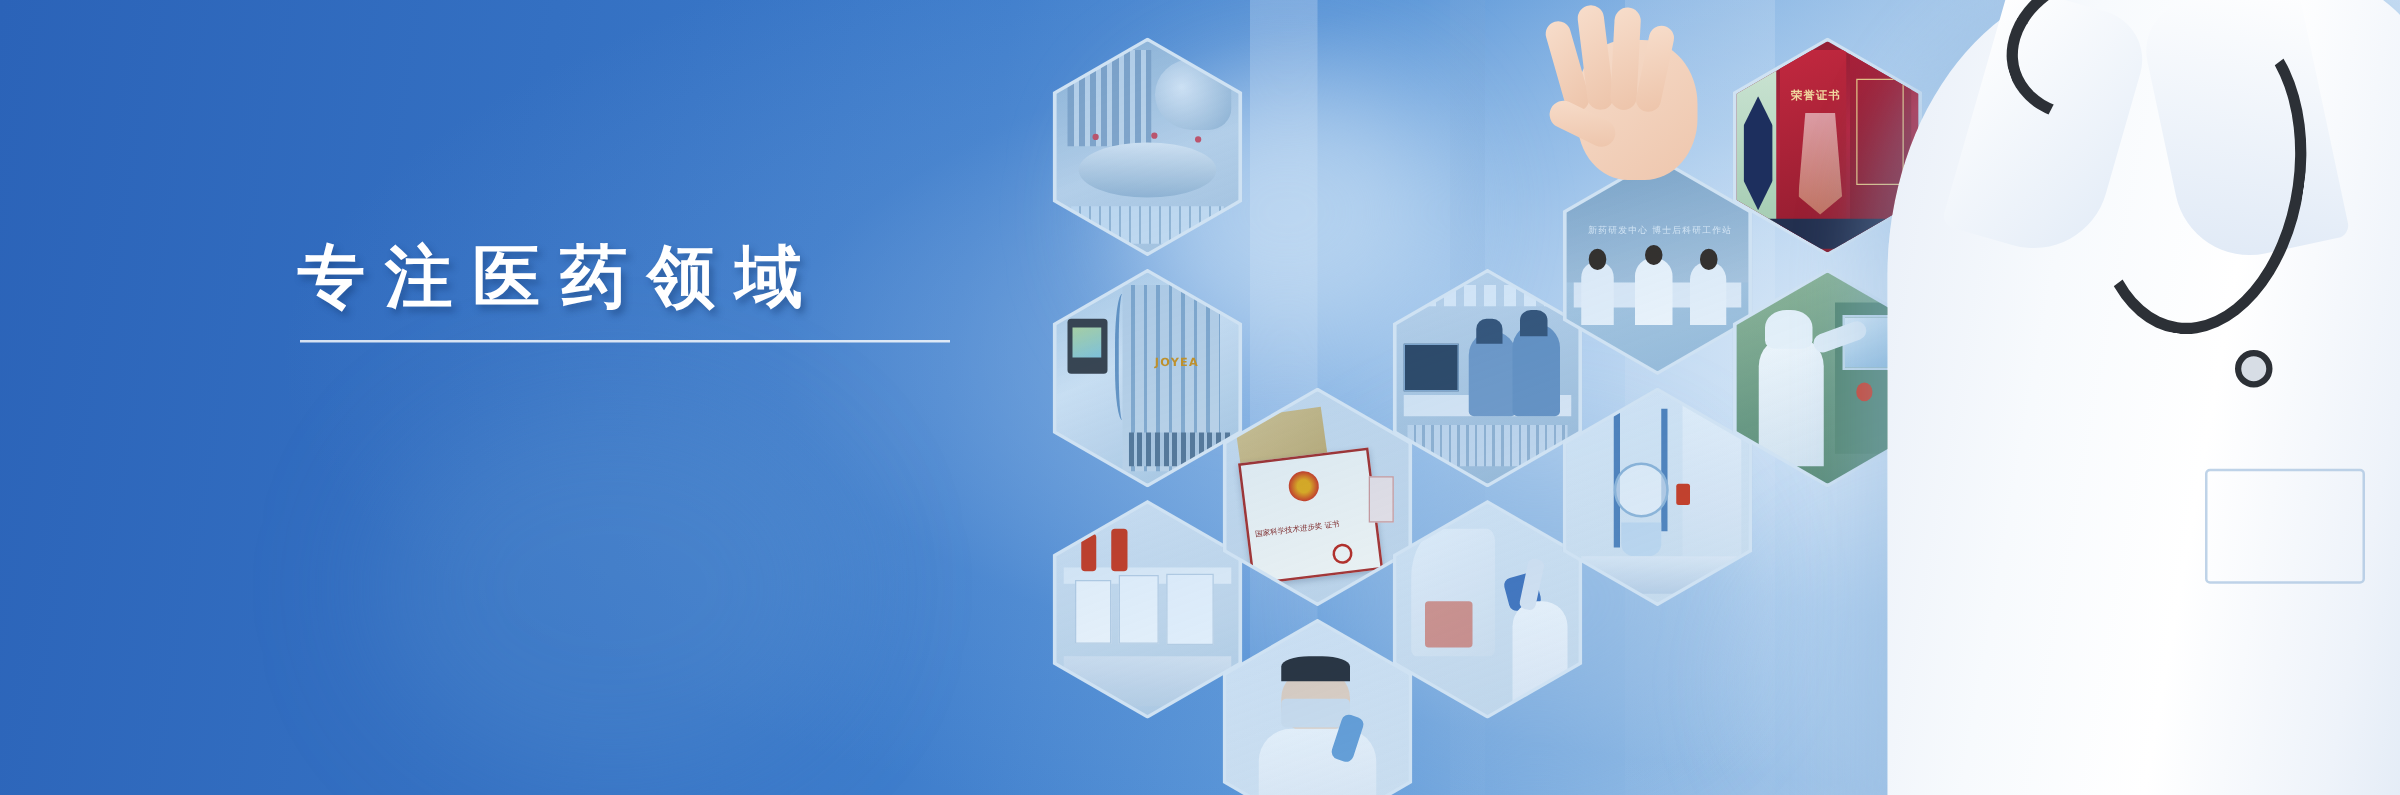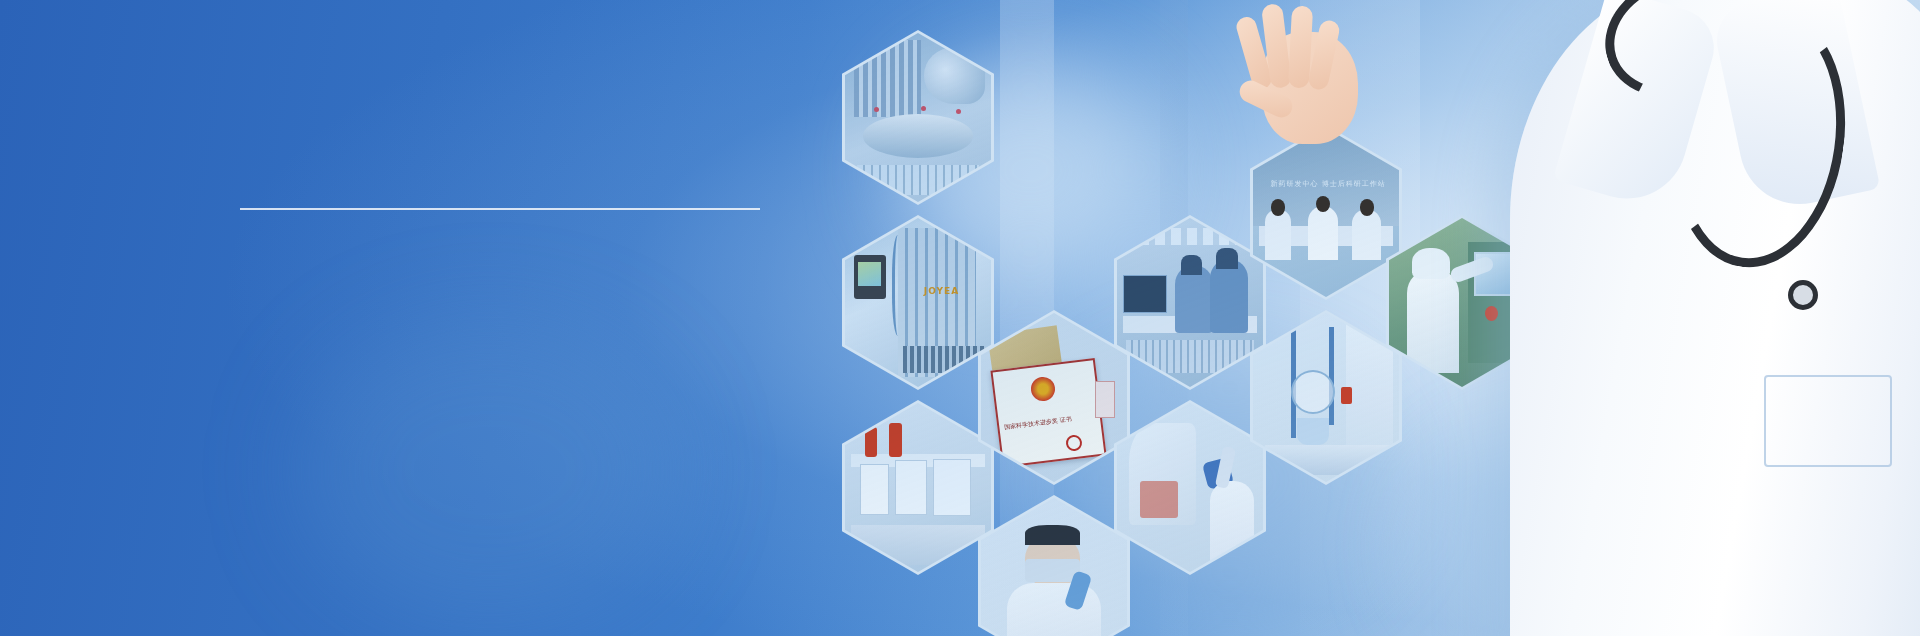--- a/index.html
+++ b/index.html
@@ -74,20 +74,21 @@
   <div class="vstripe" style="left:1000px;width:54px;background:linear-gradient(180deg,rgba(255,255,255,.22),rgba(255,255,255,.05));"></div>
   <div class="vstripe" style="left:1300px;width:120px;background:linear-gradient(180deg,rgba(255,255,255,.14),rgba(255,255,255,.02));"></div>
   <div class="vstripe" style="left:1160px;width:28px;background:linear-gradient(180deg,rgba(120,165,215,.25),rgba(255,255,255,.02));"></div>
   <div class="blob" style="left:1080px;top:360px;width:300px;height:240px;background:rgba(142,182,224,.50);"></div>
   <div class="blob" style="left:1420px;top:430px;width:340px;height:230px;background:rgba(168,202,234,.45);"></div>
   <div class="blob" style="left:900px;top:60px;width:260px;height:220px;background:rgba(220,236,250,.55);"></div>
   <div class="blob" style="left:300px;top:320px;width:380px;height:300px;background:rgba(84,140,205,.35);"></div>
   <div class="blob" style="left:1640px;top:60px;width:260px;height:260px;background:rgba(196,222,246,.40);"></div>
 
   <div class="copy">
+    <div class="headline">专注医药领域</div>
     <div class="rule"></div>
   </div>
 
   <div class="hexwrap">
 
     <div class="hex" style="left:22px;top:30px;width:152px;height:175px;">
       <div class="inner">
         <div class="sc" style="background:linear-gradient(160deg,#9fc0dc,#c8dcee 55%,#aac7e1);">
           <div class="r" style="left:6%;top:4%;width:46%;height:46%;background:repeating-linear-gradient(90deg,#8fb0cf 0 5px,#cfe0ef 5px 9px);"></div>
           <div class="r" style="left:54%;top:8%;width:42%;height:34%;background:radial-gradient(circle at 35% 40%,#eaf2fa,#9bbcd8);border-radius:50% 40% 30% 50%;"></div>
@@ -225,20 +226,34 @@
           <div class="r" style="left:58%;top:20%;width:30%;height:26%;background:linear-gradient(160deg,#e7f3fb,#9ec7e3);border:2px solid #cfe2ee;"></div>
           <div class="r" style="left:12%;top:30%;width:36%;height:62%;background:linear-gradient(170deg,#ffffff,#dce9f2);border-radius:24px 24px 0 0;"></div>
           <div class="r" style="left:16%;top:18%;width:26%;height:18%;background:#f5f9fc;border-radius:46% 46% 22% 22%;"></div>
           <div class="r" style="left:42%;top:26%;width:30%;height:9%;background:#eef5fa;border-radius:8px;transform:rotate(-20deg);"></div>
           <div class="r" style="left:66%;top:52%;width:9%;height:9%;background:#d9452f;border-radius:50%;"></div>
         </div>
         <div class="tint" style="background:linear-gradient(160deg,rgba(150,200,235,.22),rgba(185,215,240,.14));"></div>
       </div>
     </div>
 
+    <div class="hex" style="left:566px;top:30px;width:152px;height:175px;">
+      <div class="inner">
+        <div class="sc" style="background:linear-gradient(165deg,#8a1f33,#b3243f 45%,#7d1c2d);">
+          <div class="r" style="left:0;top:0;width:22%;height:100%;background:linear-gradient(180deg,#cfe6d6,#9fc9ae);"></div>
+          <div class="r" style="left:4%;top:26%;width:16%;height:54%;background:#1d2f5e;clip-path:polygon(50% 0,100% 26%,100% 74%,50% 100%,0 74%,0 26%);"></div>
+          <div class="r" style="left:24%;top:4%;width:36%;height:92%;background:linear-gradient(160deg,#c2283f,#8f1c2f);"></div>
+          <span class="lbl" style="left:30%;top:22%;color:#f1d9a0;font-size:9px;font-weight:700;letter-spacing:1px;">荣誉证书</span>
+          <div class="r" style="left:34%;top:34%;width:24%;height:48%;background:linear-gradient(170deg,rgba(255,255,255,.55),rgba(240,215,150,.45));clip-path:polygon(16% 0,84% 0,100% 82%,50% 100%,0 82%);"></div>
+          <div class="r" style="left:62%;top:6%;width:34%;height:88%;background:linear-gradient(160deg,#a8213a,#7b1a2b);"></div>
+          <div class="r" style="left:66%;top:18%;width:26%;height:50%;border:1px solid #e2c183;"></div>
+          <div class="r" style="left:2%;top:84%;width:96%;height:14%;background:#23304f;"></div>
+        </div>
+      </div>
+    </div>
 
   </div>
 
   <div class="doc">
 
     <div class="hand" style="left:-108px;top:52px;width:96px;height:112px;"></div>
     <div class="finger" style="left:-126px;top:36px;width:20px;height:74px;transform:rotate(-16deg);"></div>
     <div class="finger" style="left:-104px;top:24px;width:21px;height:84px;transform:rotate(-7deg);"></div>
     <div class="finger" style="left:-80px;top:26px;width:21px;height:82px;transform:rotate(3deg);"></div>
     <div class="finger" style="left:-56px;top:40px;width:20px;height:70px;transform:rotate(12deg);"></div>

